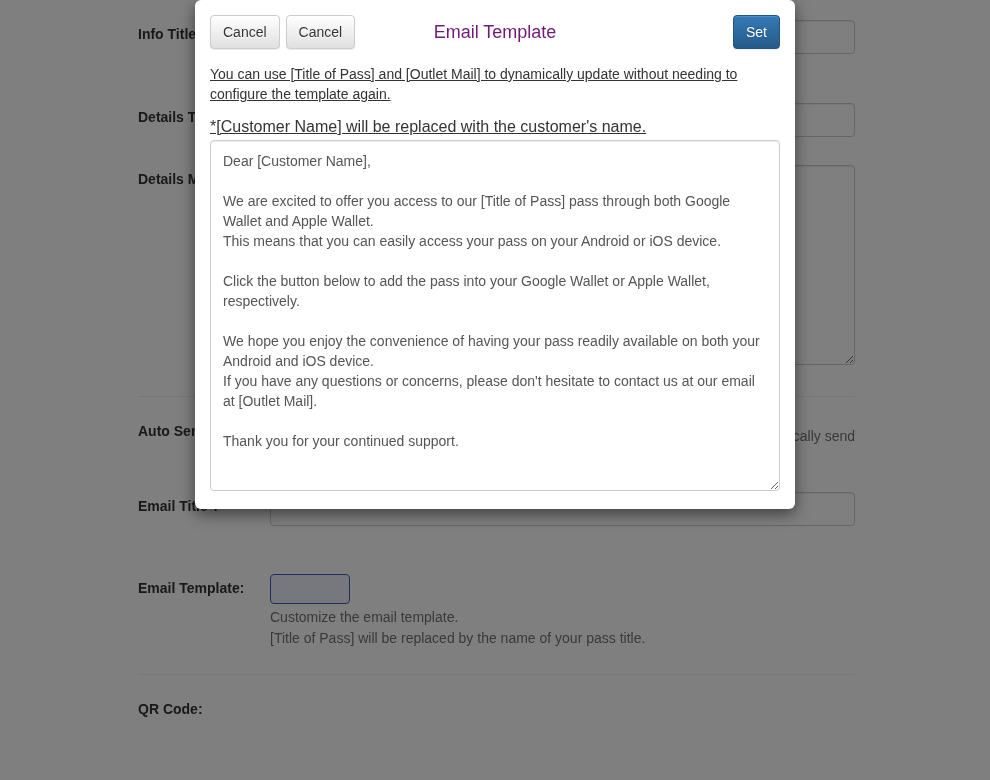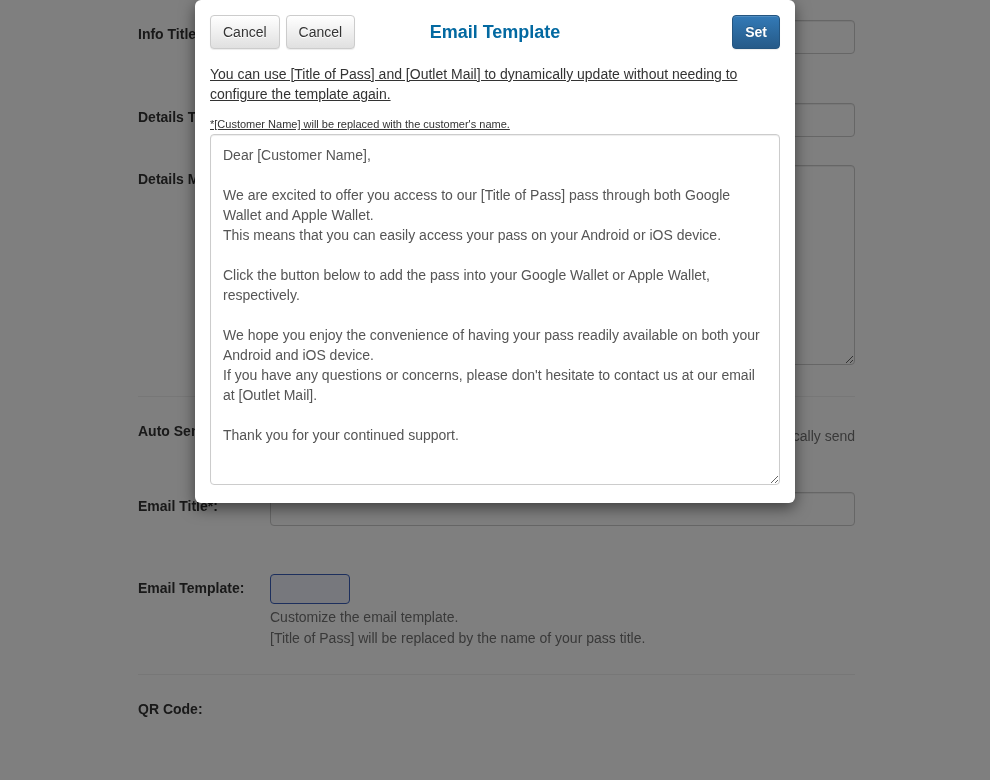--- a/index.html
+++ b/index.html
@@ -133,56 +133,55 @@
       box-shadow: inset 0 1px 0 rgba(255,255,255,.15), 0 1px 1px rgba(0,0,0,.075);
     }
 
     .btn-primary {
       color: #fff;
       background-color: #337ab7;
       border-color: #245580;
       background-image: linear-gradient(to bottom, #337ab7 0, #265a88 100%);
       text-shadow: 0 -1px 0 rgba(0,0,0,.2);
       box-shadow: inset 0 1px 0 rgba(255,255,255,.15), 0 1px 1px rgba(0,0,0,.075);
-      font-weight: bold;
     }
 
     .modal-header-buttons-left {
       display: flex;
       gap: 6px;
     }
 
     .modal-title {
       position: absolute;
       left: 50%;
       transform: translateX(-50%);
       font-size: 18px;
-      font-weight: 700;
-      color: #0369a1;
+      font-weight: 400;
+      color: #701a75;
     }
 
     .modal-header-buttons-right {
       margin-left: auto;
     }
 
     .modal-body {
       padding: 0 15px 15px 15px;
       text-decoration: underline;
     }
 
     .modal-description {
       color: #333;
       font-size: 14px;
       line-height: 1.42857143;
       margin-bottom: 4px;
     }
 
     .modal-note {
       color: #333;
-      font-size: 11px;
+      font-size: 16px;
       margin-top: 14px;
       margin-bottom: 4px;
     }
 
     .modal-textarea {
       width: 100%;
       padding: 10px 12px;
       font-size: 14px;
       line-height: 1.42857143;
       color: #555;

